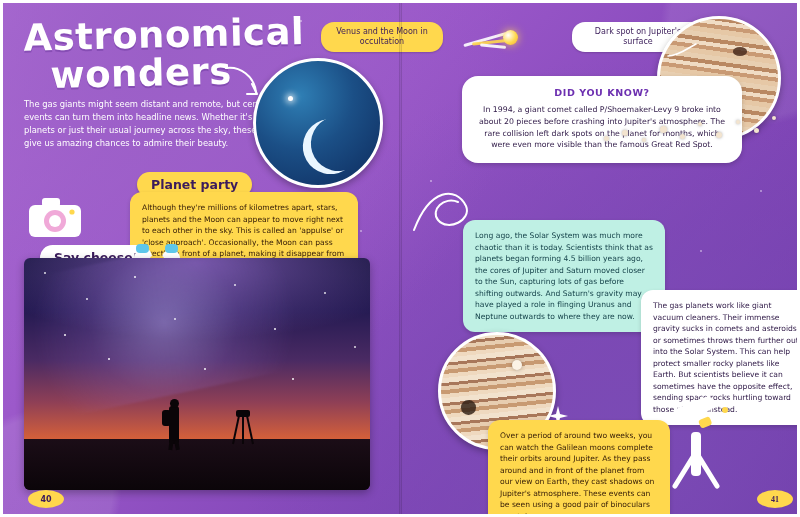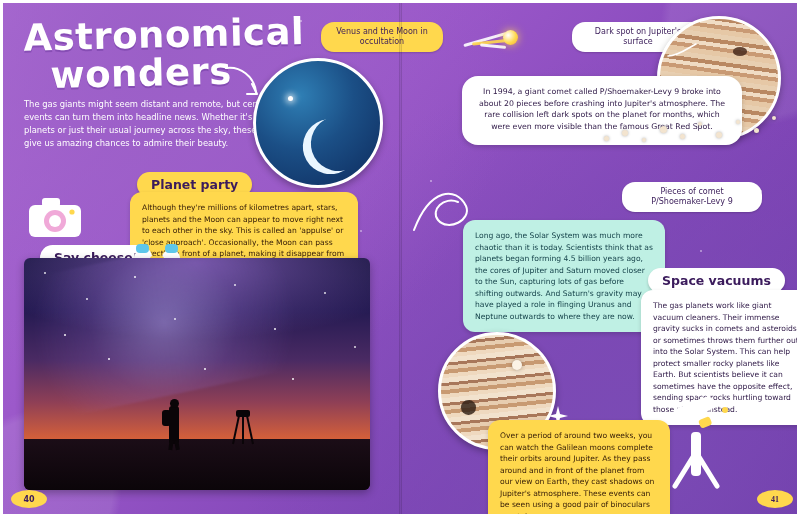--- a/index.html
+++ b/index.html
@@ -202,21 +202,21 @@
   .photo .tripod .l1{left:0;transform:rotate(12deg);transform-origin:bottom;}
   .photo .tripod .l2{left:10px;}
   .photo .tripod .l3{left:20px;transform:rotate(-12deg);transform-origin:bottom;}
   .photo .tripod .cam{position:absolute;left:4px;bottom:27px;width:14px;height:7px;background:#0a0508;border-radius:2px;}
 
   
   .doodle{position:absolute;pointer-events:none;}
   .pagenum{
     position:absolute;bottom:9px;width:36px;height:18px;border-radius:50%;
     background:#ffd84d;color:#3b1b5c;font-size:8px;font-weight:bold;
-    display:flex;align-items:center;justify-content:center;
+    display:flex;align-items:center;justify-content:center;margin-left:17px;
   }
   .pagenum.left{left:11px;}
   .pagenum.right{right:7px;font-family:Liberation Serif, serif;}
 
   .stars-bg i{position:absolute;background:#fff;border-radius:50%;opacity:.5;}
 </style>
 </head>
 <body>
 
 <div id="page">
@@ -321,45 +321,44 @@
   <div class="circle-img jupiter" style="left:657px;top:16px;width:118px;height:118px;">
     <div class="spot"></div>
     <div class="darkspot"></div>
   </div>
 
   <svg class="doodle" style="left:666px;top:40px;" width="34" height="20" viewBox="0 0 34 20">
     <path d="M2 16 C12 16, 22 8, 30 4" stroke="#ffffff" stroke-width="1.6" fill="none" stroke-linecap="round"></path>
   </svg>
 
   <div class="didyou" style="left:462px;top:76px;width:252px;">
+    <span class="hd">DID YOU KNOW?</span>
     <span>In 1994, a giant comet called P/Shoemaker-Levy 9 broke into about 20 pieces before crashing into Jupiter's atmosphere. The rare collision left dark spots on the planet for months, which were even more visible than the famous Great Red Spot.</span>
   </div>
 
   <div class="debris">
     <i style="left:4px;top:28px;width:5px;height:5px;"></i>
     <i style="left:22px;top:22px;width:6px;height:6px;"></i>
     <i style="left:42px;top:30px;width:4px;height:4px;"></i>
     <i style="left:60px;top:18px;width:7px;height:7px;"></i>
     <i style="left:80px;top:26px;width:5px;height:5px;"></i>
     <i style="left:98px;top:14px;width:4px;height:4px;"></i>
     <i style="left:116px;top:24px;width:6px;height:6px;"></i>
     <i style="left:136px;top:12px;width:4px;height:4px;"></i>
     <i style="left:154px;top:20px;width:5px;height:5px;"></i>
     <i style="left:172px;top:8px;width:4px;height:4px;"></i>
   </div>
 
-  <div class="pill white" style="left:622px;top:182px;width:118px;">Pieces of comet P/Shoemaker-Levy 9</div>
 
   <svg class="doodle" style="left:408px;top:180px;" width="68" height="60" viewBox="0 0 68 60">
     <path d="M6 50 C22 8, 48 6, 58 26 C64 40, 40 52, 30 40 C22 30, 36 16, 50 22" stroke="#ffffff" stroke-width="2" fill="none" stroke-linecap="round"></path>
   </svg>
 
   <div class="card mint" style="left:463px;top:220px;width:178px;">Long ago, the Solar System was much more chaotic than it is today. Scientists think that as planets began forming 4.5 billion years ago, the cores of Jupiter and Saturn moved closer to the Sun, capturing lots of gas before shifting outwards. And Saturn's gravity may have played a role in flinging Uranus and Neptune outwards to where they are now.</div>
 
-  <div class="tab white" style="left:648px;top:268px;">Space vacuums</div>
   <div class="card white" style="left:641px;top:290px;width:146px;">The gas planets work like giant vacuum cleaners. Their immense gravity sucks in comets and asteroids or sometimes throws them further out into the Solar System. This can help protect smaller rocky planets like Earth. But scientists believe it can sometimes have the opposite effect, sending space rocks hurtling toward those planets instead.</div>
 
   <div class="circle-img jupiter2" style="left:438px;top:332px;width:112px;height:112px;">
     <div class="mshadow"></div>
     <div class="moonlet"></div>
   </div>
 
   <svg class="doodle" style="left:548px;top:404px;" width="34" height="34" viewBox="0 0 34 34">
     <path d="M10 2 L12 10 L20 12 L12 14 L10 22 L8 14 L0 12 L8 10 Z" fill="#ffffff"></path>
     <path d="M25 16 L26.5 21 L31 22.5 L26.5 24 L25 29 L23.5 24 L19 22.5 L23.5 21 Z" fill="#ffd84d"></path>

